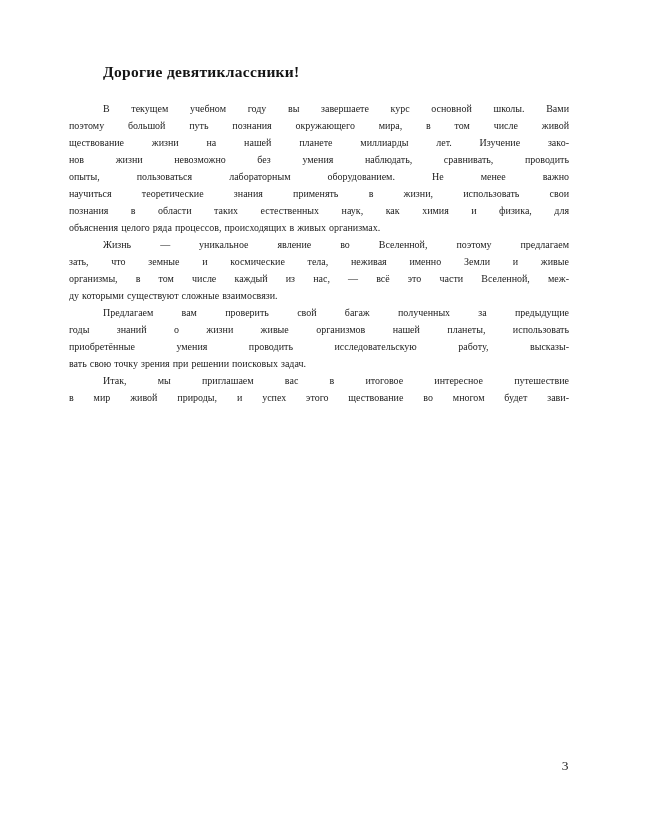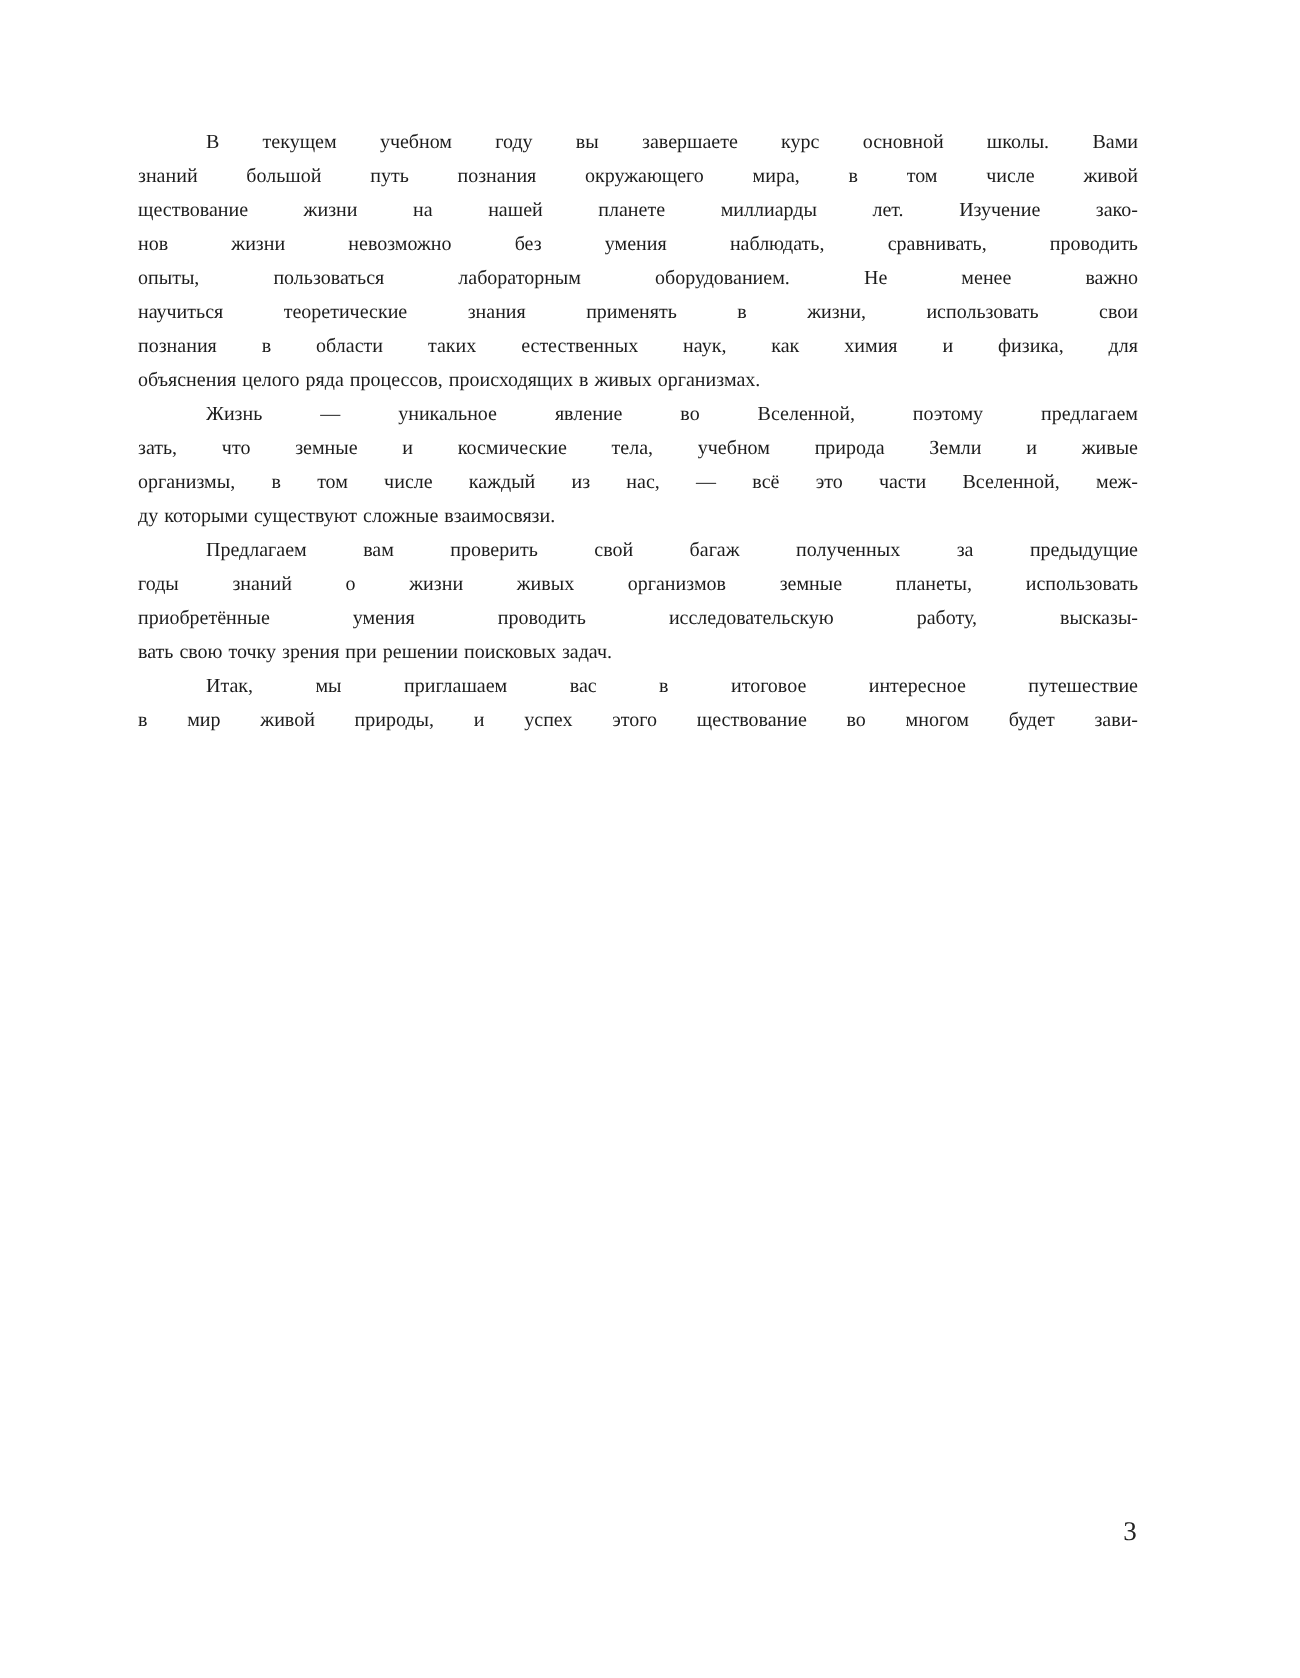--- a/index.html
+++ b/index.html
@@ -59,40 +59,41 @@
     text-align: center;
     font-size: 13.5px;
     color: #222222;
   }
 </style>
 </head>
 <body>
 
 <div class="page">
   <div class="content">
+    <div class="heading">Дорогие девятиклассники!</div>
     <div id="paragraphs">
         <div class="paragraph">
           <div class="line first">В текущем учебном году вы завершаете курс основной школы. Вами</div>
-          <div class="line">знаний большой путь познания окружающего мира, в том числе живой</div>
+          <div class="line">поэтому большой путь познания окружающего мира, в том числе живой</div>
           <div class="line">ществование жизни на нашей планете миллиарды лет. Изучение зако-</div>
           <div class="line">нов жизни невозможно без умения наблюдать, сравнивать, проводить</div>
           <div class="line">опыты, пользоваться лабораторным оборудованием. Не менее важно</div>
           <div class="line">научиться теоретические знания применять в жизни, использовать свои</div>
           <div class="line">познания в области таких естественных наук, как химия и физика, для</div>
           <div class="line last">объяснения целого ряда процессов, происходящих в живых организмах.</div>
         </div>
         <div class="paragraph">
           <div class="line first">Жизнь — уникальное явление во Вселенной, поэтому предлагаем</div>
-          <div class="line">зать, что земные и космические тела, учебном природа Земли и живые</div>
+          <div class="line">зать, что земные и космические тела, неживая именно Земли и живые</div>
           <div class="line">организмы, в том числе каждый из нас, — всё это части Вселенной, меж-</div>
           <div class="line last">ду которыми существуют сложные взаимосвязи.</div>
         </div>
         <div class="paragraph">
           <div class="line first">Предлагаем вам проверить свой багаж полученных за предыдущие</div>
-          <div class="line">годы знаний о жизни живых организмов земные планеты, использовать</div>
+          <div class="line">годы знаний о жизни живые организмов нашей планеты, использовать</div>
           <div class="line">приобретённые умения проводить исследовательскую работу, высказы-</div>
           <div class="line last">вать свою точку зрения при решении поисковых задач.</div>
         </div>
         <div class="paragraph">
           <div class="line first">Итак, мы приглашаем вас в итоговое интересное путешествие</div>
           <div class="line">в мир живой природы, и успех этого ществование во многом будет зави-</div>
         </div>
       </div>
   </div>
   <div class="page-number">3</div>

